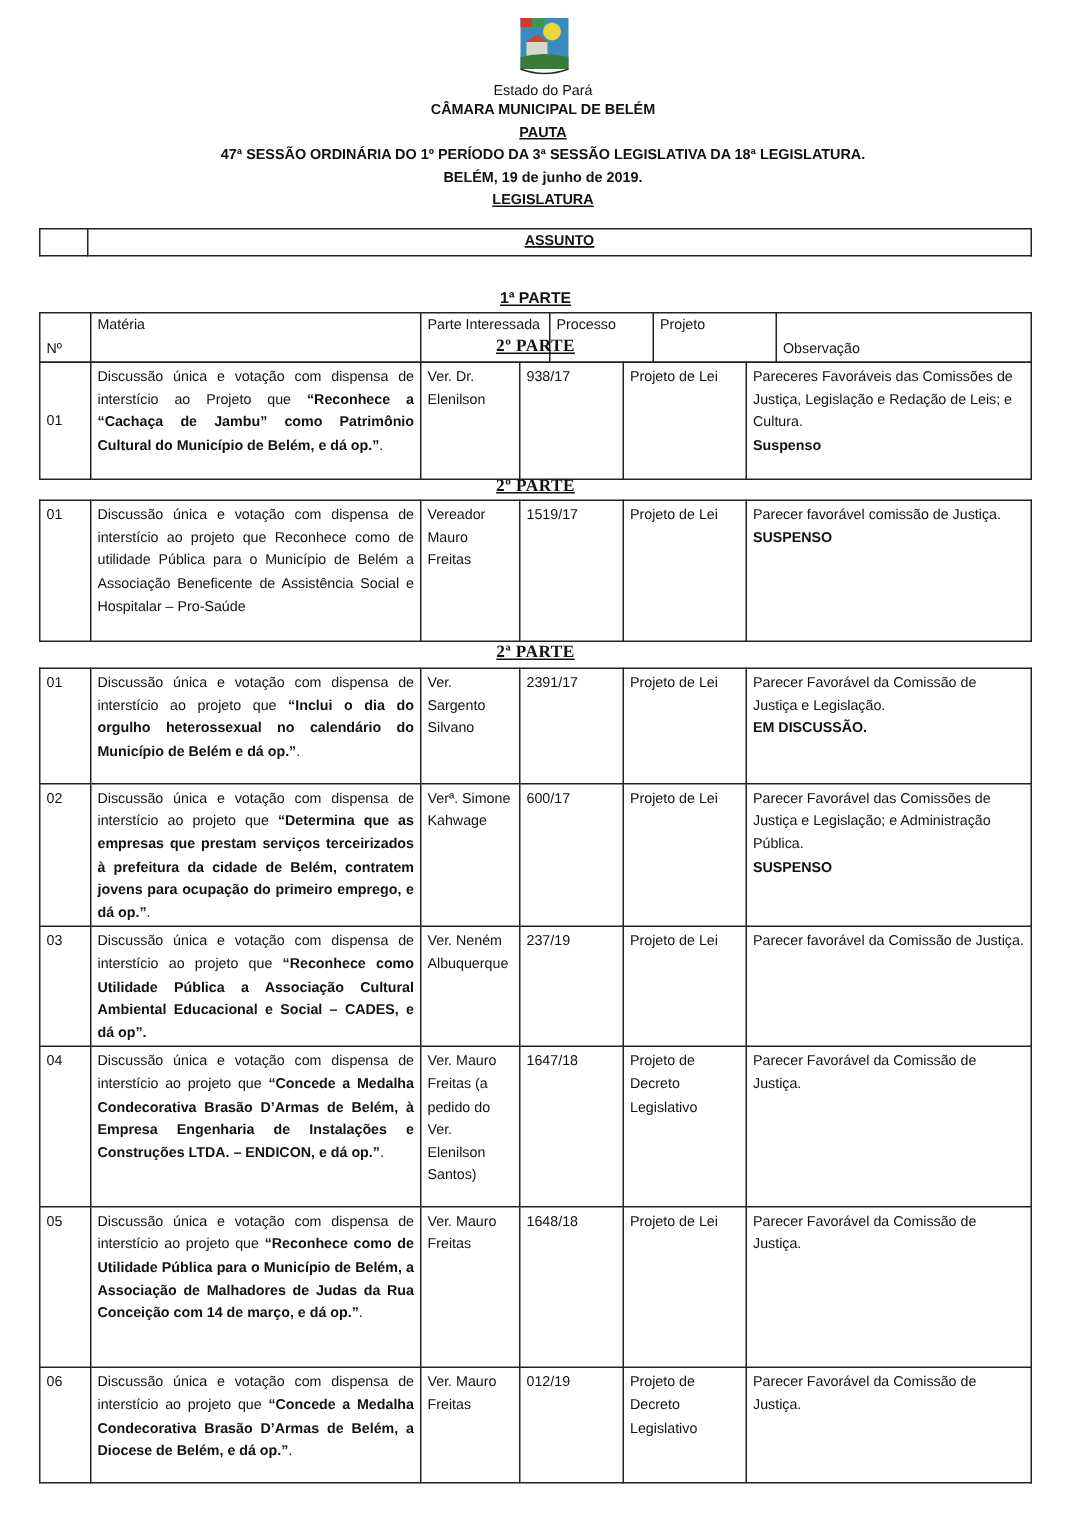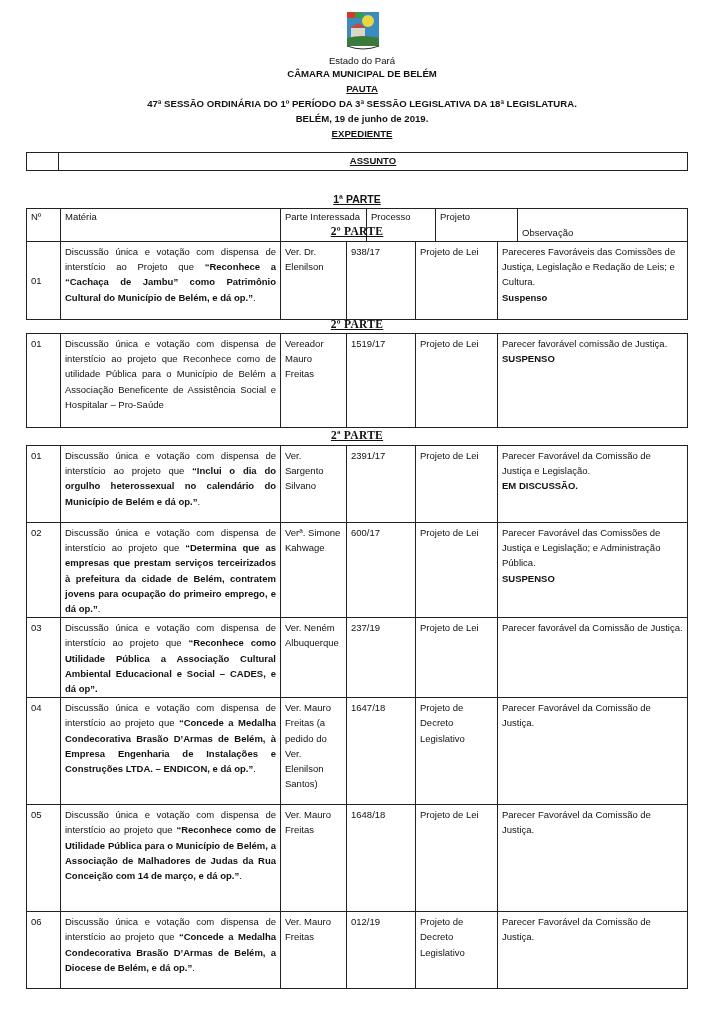--- a/index.html
+++ b/index.html
@@ -33,21 +33,21 @@
   <path d="M9 20 L17 15 L25 20z" fill="#c24a3a"></path>
   <path d="M6 30 Q22 26 38 30 V38 H6z" fill="#3a7a3a"></path>
   <path d="M6 38 Q22 44 38 38" fill="none" stroke="#2a2a2a" stroke-width="1"></path>
 </svg>
 
 <div class="hdr" style="top:56px;">Estado do Pará</div>
 <div class="hdr bold" style="top:69px;">CÂMARA MUNICIPAL DE BELÉM</div>
 <div class="hdr bold u" style="top:84px;">PAUTA</div>
 <div class="hdr bold" style="top:99px;">47ª SESSÃO ORDINÁRIA DO 1º PERÍODO DA 3ª SESSÃO LEGISLATIVA DA 18ª LEGISLATURA.</div>
 <div class="hdr bold" style="top:114px;">BELÉM, 19 de junho de 2019.</div>
-<div class="hdr bold u" style="top:129px;">EXPEDIENTE</div>
+<div class="hdr bold u" style="top:129px;">LEGISLATURA</div>
 
 <table style="top:152px;text-decoration:underline;">
   <colgroup>
       <col style="width:32px">
       <col>
     </colgroup>
   <tbody>
       <tr style="height:18px;">
     <td></td>
     <td style="text-align:center;font-weight:bold;text-decoration:underline;padding-top:0;">ASSUNTO</td>
@@ -61,21 +61,21 @@
   <colgroup>
     <col style="width:34px">
       <col style="width:220px">
       <col style="width:86px">
       <col style="width:69px">
       <col style="width:82px">
       <col>
   </colgroup>
   <tbody>
       <tr style="height:16px;">
-    <td style="padding-top:0;">Nº</td>
+    <td style="padding-top:16px;">Nº</td>
     <td style="padding-top:0;">Matéria</td>
     <td style="padding-top:0;border-right:1px solid #222;">Parte Interessada</td>
     <td style="padding-top:0;">Processo</td>
     <td style="padding-top:0;">Projeto</td>
     <td style="padding-top:16px;">Observação</td>
   </tr>
 </tbody>
   </table>
 
 <div class="section-title serif" style="top:226px;">2º PARTE</div>

